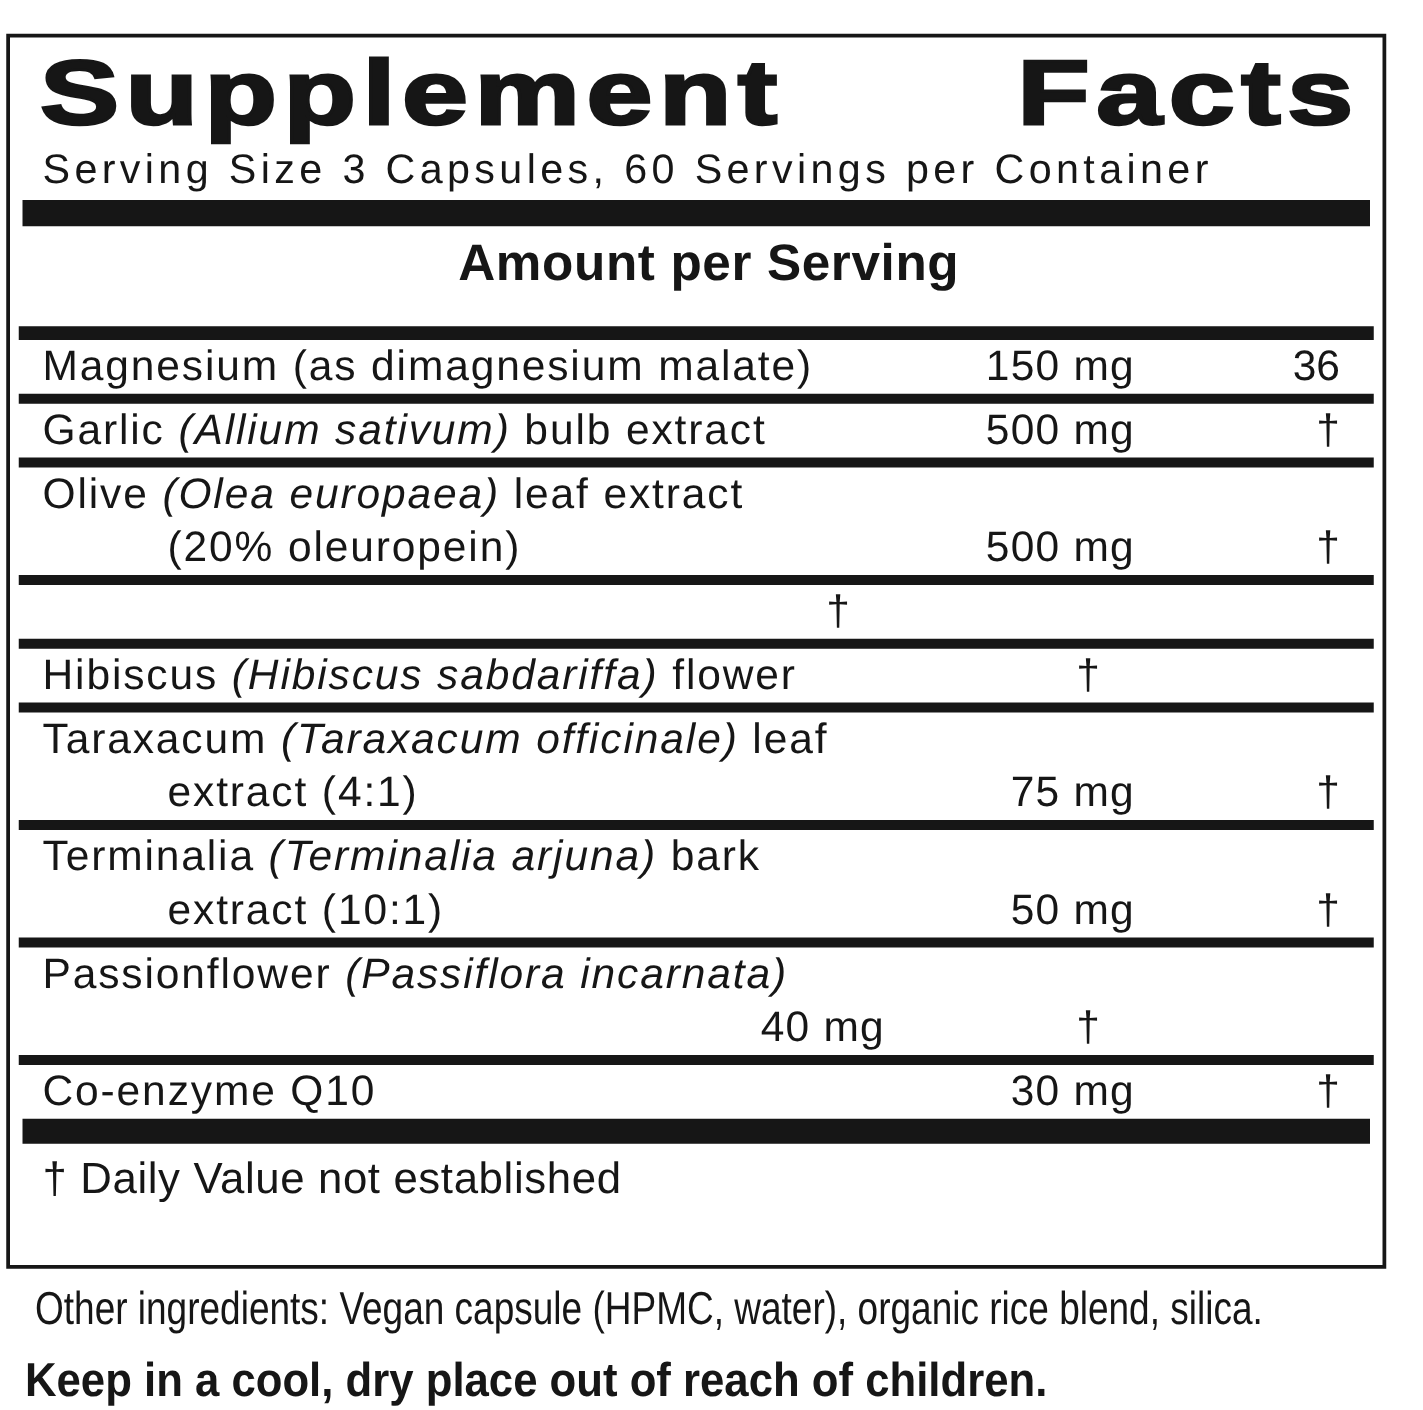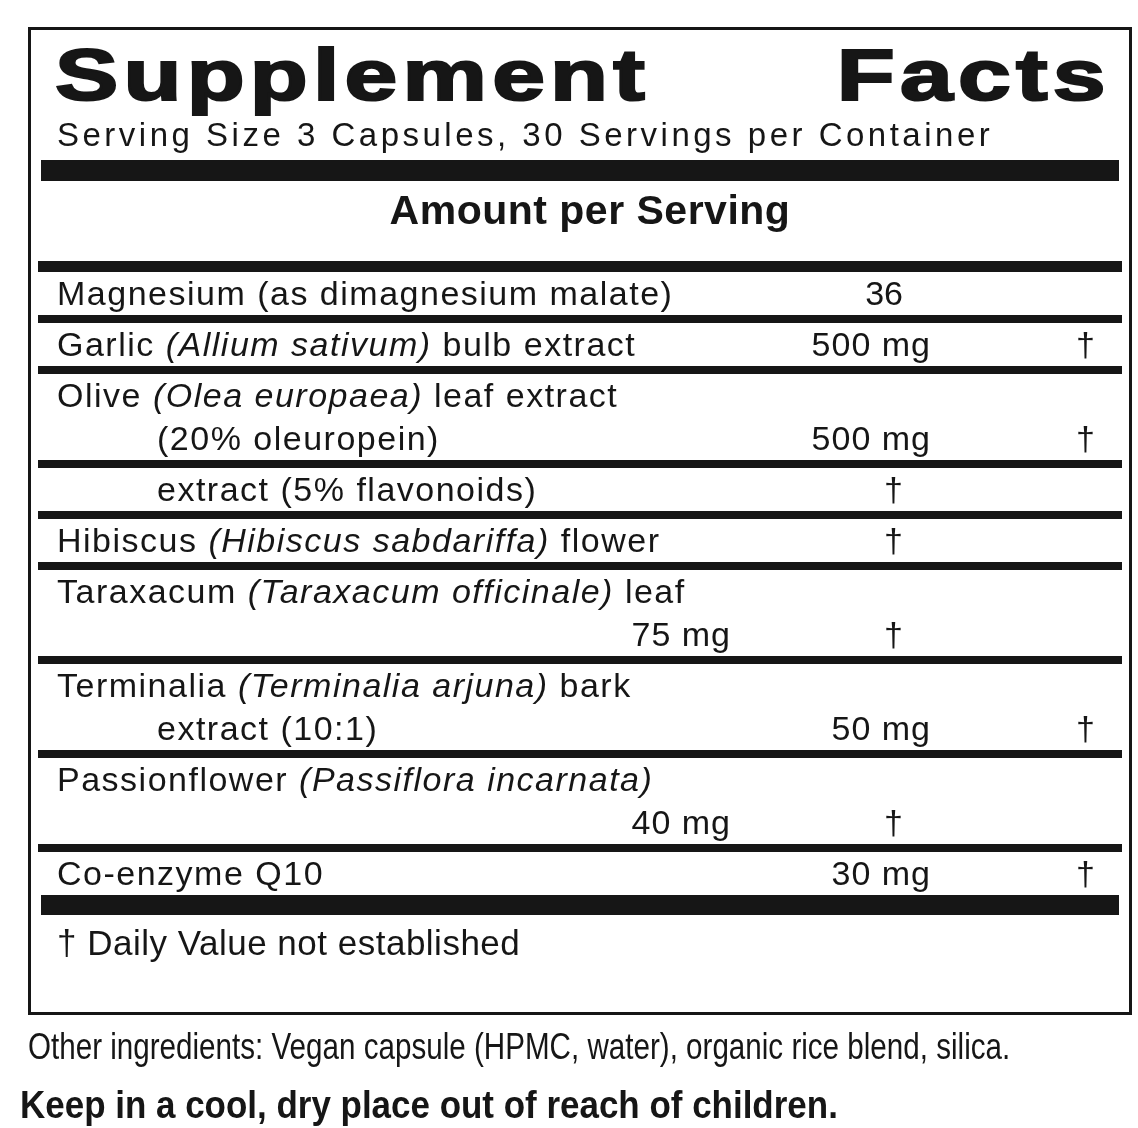--- a/index.html
+++ b/index.html
@@ -1,19 +1,19 @@
 <!DOCTYPE html>
 <html><head>
 <meta charset="utf-8">
 <style>
   * { margin:0; padding:0; box-sizing:border-box; }
   html,body { width:1138px; height:1128px; background:#ffffff; overflow:hidden;
               font-family:"Liberation Sans", sans-serif; color:#161616; }
 
-  .panel { position:absolute; left:28px; top:27px; width:1104px; height:988px;
+  .panel { position:absolute; left:5px; top:27px; width:1104px; height:988px;
            border:3px solid #161616; background:#ffffff; padding:0 6px; overflow:hidden; }
 
   .title-row { display:flex; justify-content:space-between; align-items:flex-start;
                height:82px; padding:8px 12px 0 18px; }
   .tw { font-size:73px; font-weight:900; line-height:1.0; letter-spacing:4px;
         -webkit-text-stroke:2.2px #161616; white-space:nowrap; }
   .tw1 { transform:scaleX(1.30); transform-origin:left center; }
   .tw2 { transform:scaleX(1.30); transform-origin:right center; }
 
   .serving { height:48px; padding:4px 0 0 20px; font-size:33px; letter-spacing:3.5px;
@@ -50,33 +50,34 @@
 </head>
 <body>
 
 <div class="panel">
 
   <div class="title-row">
     <span class="tw tw1">Supplement</span>
     <span class="tw tw2">Facts</span>
   </div>
 
-  <div class="serving">Serving Size 3 Capsules, 30 Servings per Container</div>
+  <div class="serving">Serving Size 3 Capsules, 60 Servings per Container</div>
 
   <div class="bar bar-thick"></div>
 
   <div class="header-row">
     <div class="hdr-left">Amount per Serving</div>
   </div>
 
   <div class="bar bar-head"></div>
 
   <div class="row">
     <div class="line">
       <span class="name"><span>Magnesium (as dimagnesium malate)</span><i></i><span></span></span>
+      <span class="amt">150 mg</span>
       <span class="dv">36</span>
     </div>
   </div>
   <div class="sep"></div>
 
   <div class="row">
     <div class="line">
       <span class="name"><span>Garlic </span><i>(Allium sativum)</i><span> bulb extract</span></span>
       <span class="amt">500 mg</span>
       <span class="dv">†</span>
@@ -91,39 +92,39 @@
     <div class="line">
       <span class="name ind">(20% oleuropein)</span>
       <span class="amt">500 mg</span>
       <span class="dv">†</span>
     </div>
   </div>
   <div class="sep"></div>
 
   <div class="row">
     <div class="line">
-      <span class="name ind">extract (5% flavonoids)</span>
       <span class="dv">†</span>
     </div>
   </div>
   <div class="sep"></div>
 
   <div class="row">
     <div class="line">
       <span class="name"><span>Hibiscus </span><i>(Hibiscus sabdariffa)</i><span> flower</span></span>
       <span class="dv">†</span>
     </div>
   </div>
   <div class="sep"></div>
 
   <div class="row">
     <div class="line">
       <span class="name"><span>Taraxacum </span><i>(Taraxacum officinale)</i><span> leaf</span></span>
     </div>
     <div class="line">
+      <span class="name ind">extract (4:1)</span>
       <span class="amt">75 mg</span>
       <span class="dv">†</span>
     </div>
   </div>
   <div class="sep"></div>
 
   <div class="row">
     <div class="line">
       <span class="name"><span>Terminalia </span><i>(Terminalia arjuna)</i><span> bark</span></span>
     </div>

